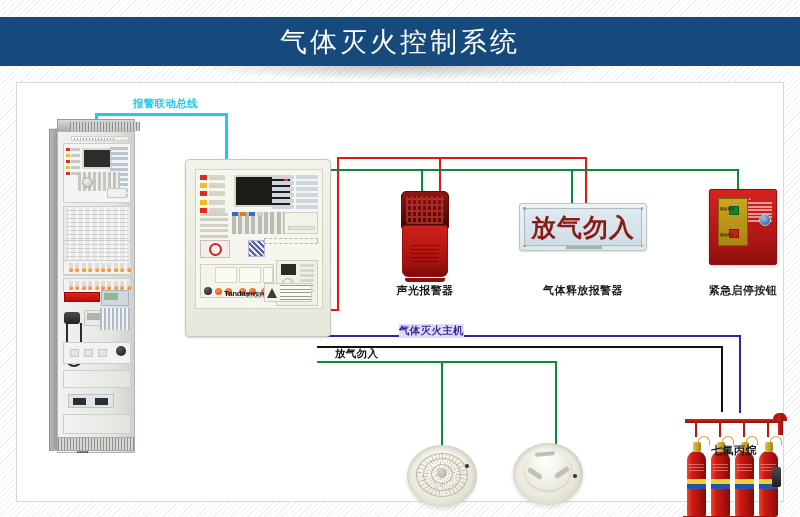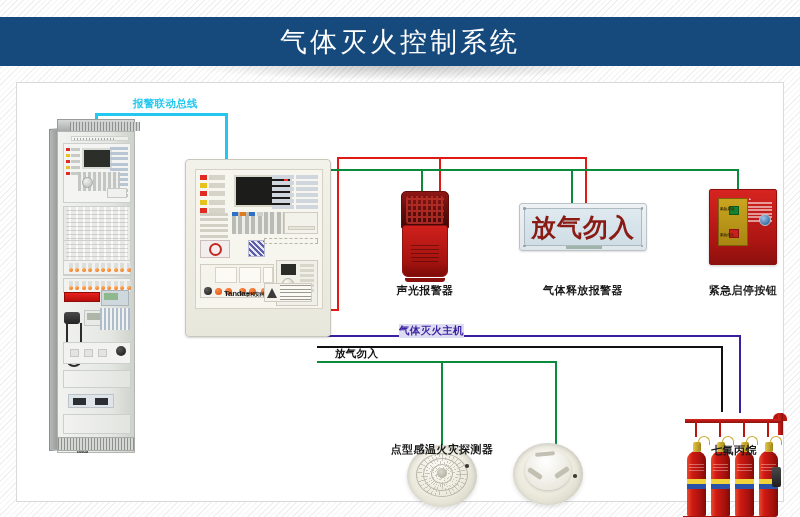--- a/index.html
+++ b/index.html
@@ -806,21 +806,20 @@
 
   <div class="det det-heat">
     <div class="det-base"></div>
     <div class="grate"></div>
     <div class="r1"></div>
     <div class="r2"></div>
     <div class="r3"></div>
     <div class="core"></div>
     <div class="det-dot" style="left:58px; top:19px;"></div>
   </div>
-  <div class="cap" style="left:354px; top:359px; width:142px;">点型感温火灾探测器</div>
 
   <div class="det det-smoke">
     <div class="det-base"></div>
     <div class="cap2"></div>
     <div class="v1"></div>
     <div class="v2"></div>
     <div class="v3"></div>
     <div class="det-dot" style="left:60px; top:31px;"></div>
   </div>
 

